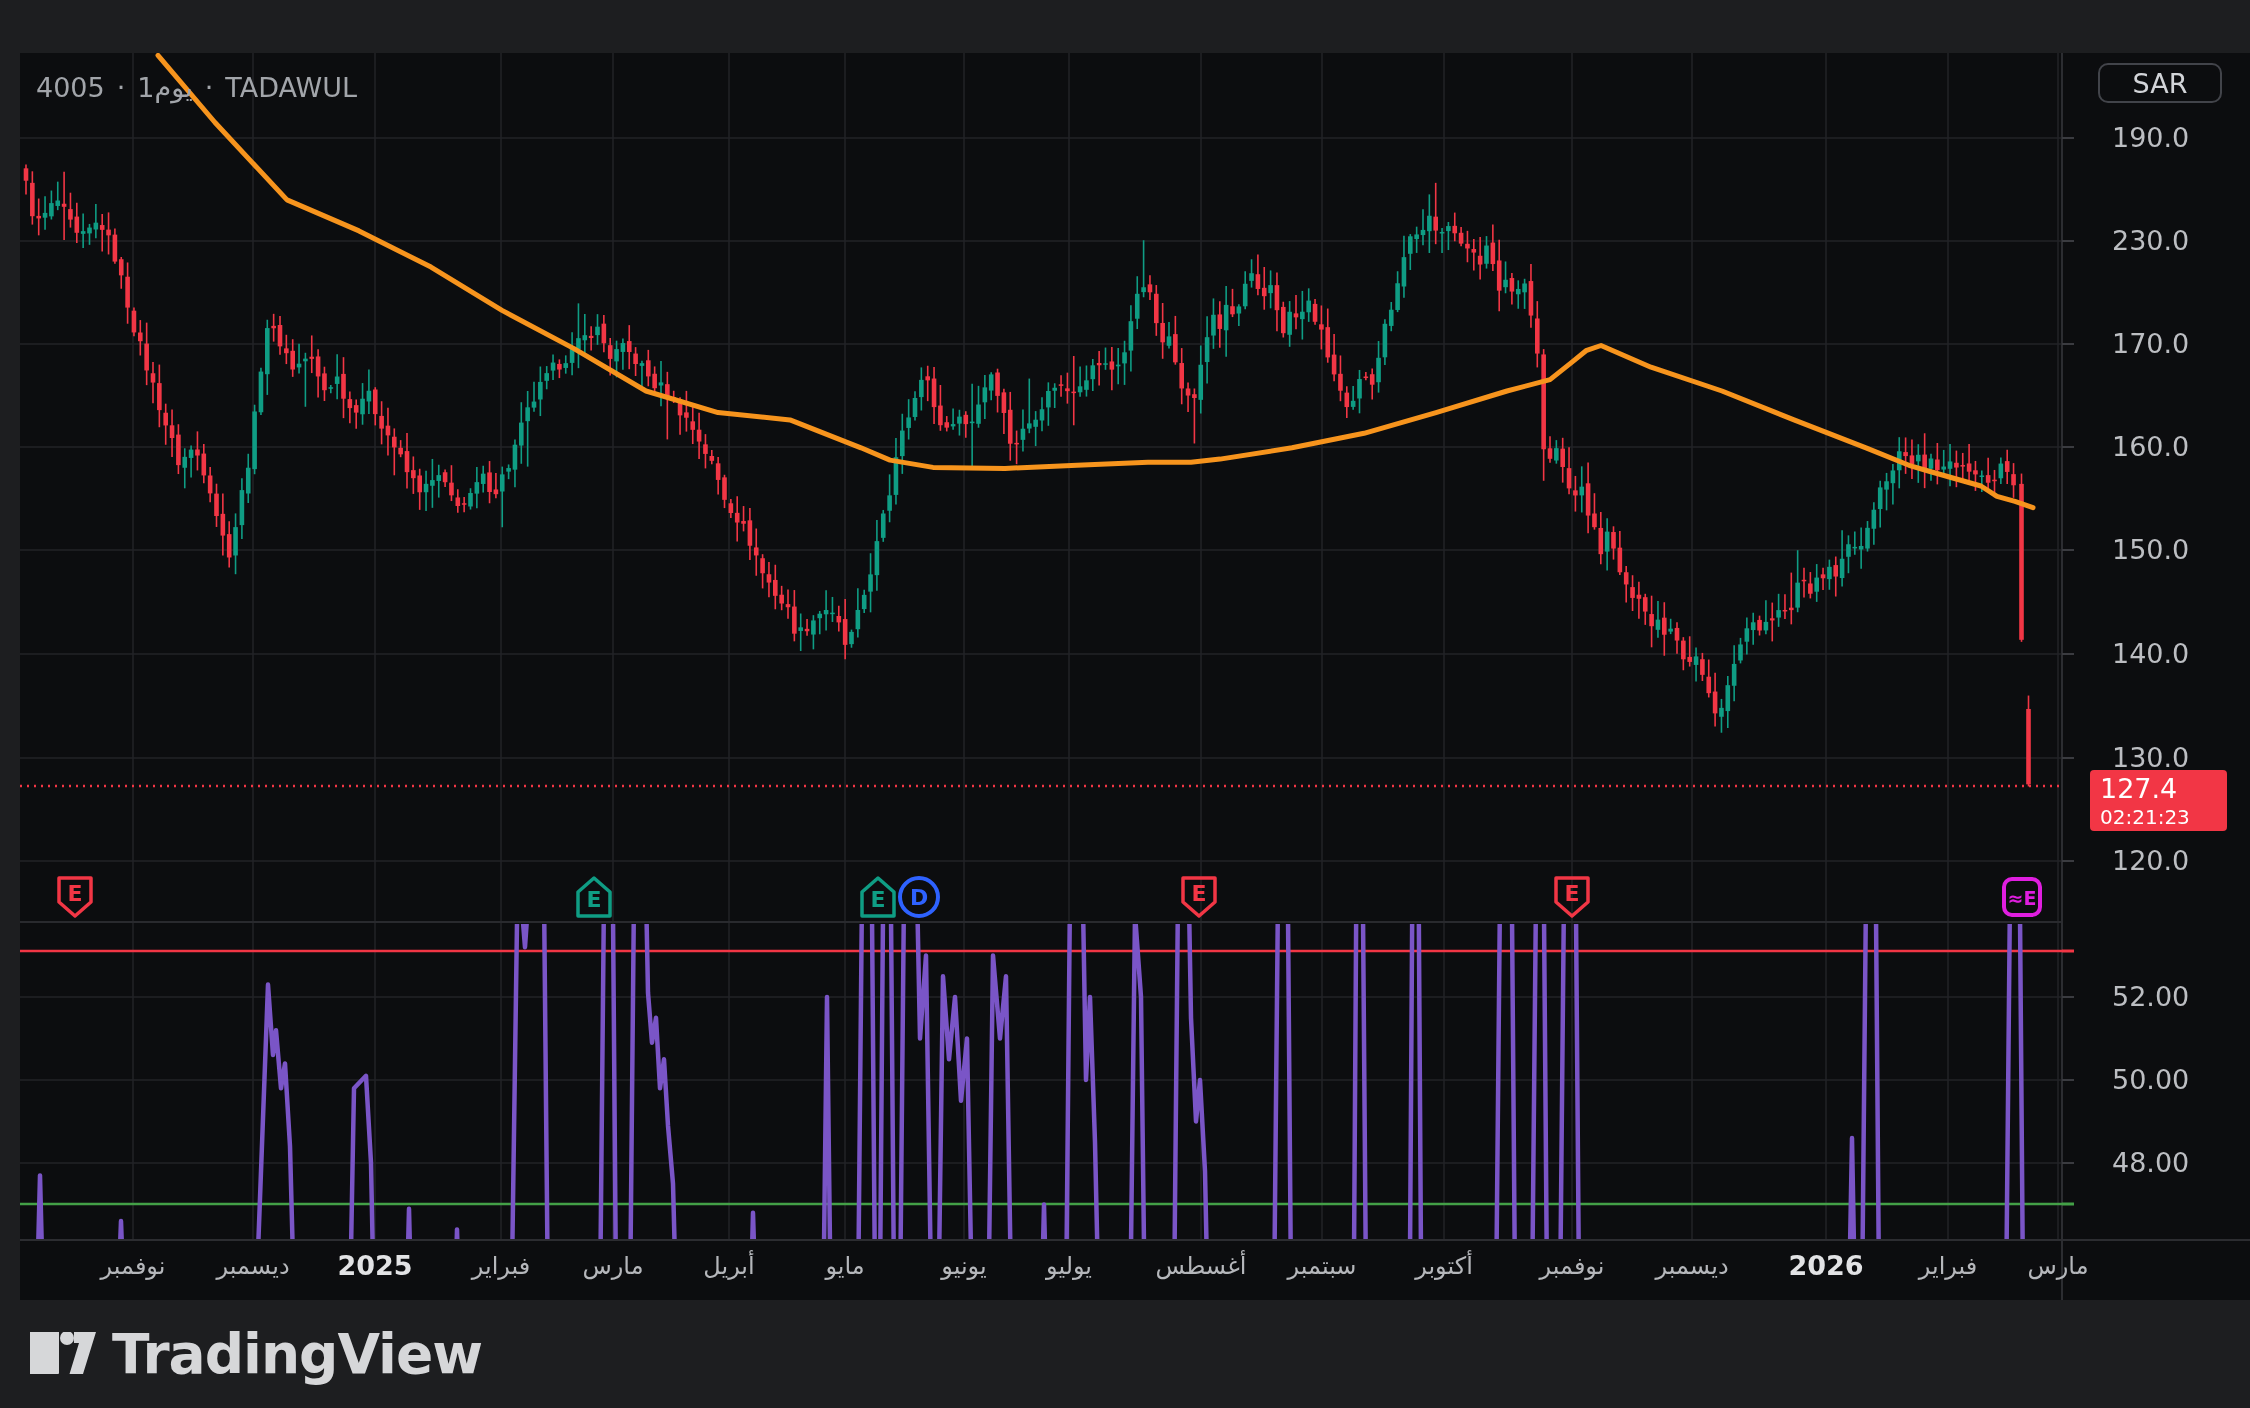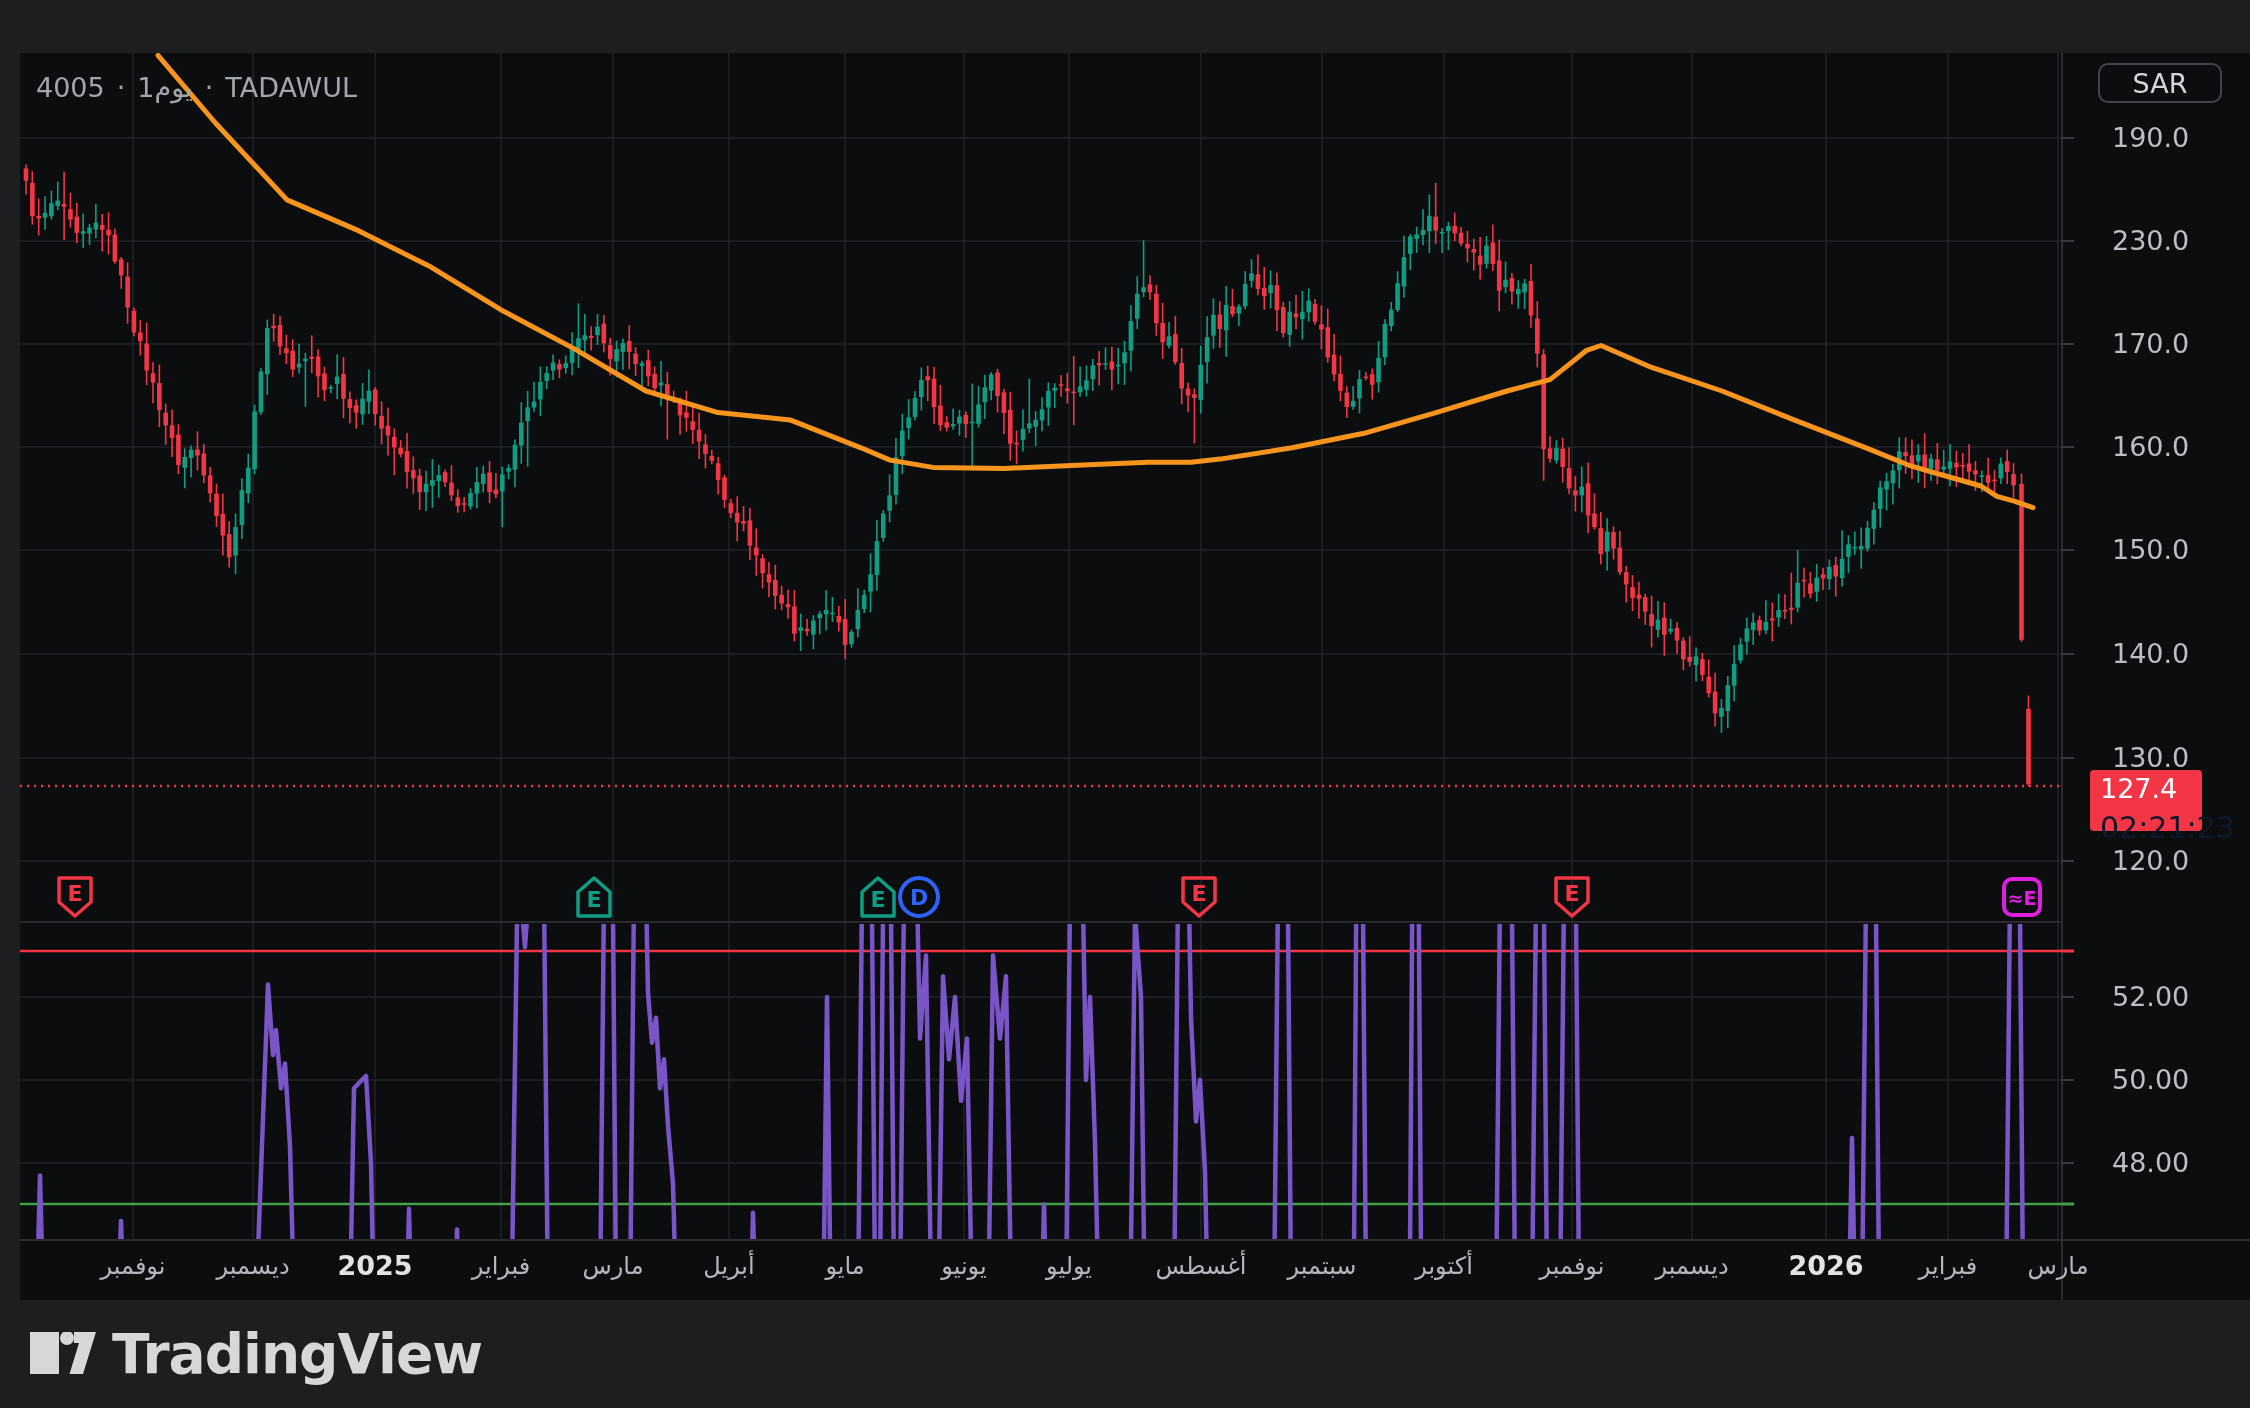--- a/index.html
+++ b/index.html
@@ -9,24 +9,24 @@
   #chart-panel { position:absolute; left:20px; top:53px; width:2230px; height:1247px; background:#0c0d0f; }
   #plot { position:absolute; left:0; top:0; width:2250px; height:1408px; }
   #attribution { position:absolute; left:18px; top:12px; font-size:28px; color:#d9dadc; white-space:nowrap; }
   #symbol-row { position:absolute; left:36px; top:72px; font-size:27px; color:#a2a5aa; display:flex; gap:12px; align-items:center; z-index:5;}
   #sar-button { position:absolute; left:2098px; top:63px; width:124px; height:40px; border:2px solid #42444a;
                 border-radius:10px; color:#d2d4d8; font-size:27px; display:flex; align-items:center; justify-content:center; z-index:5;}
   .axis-label { position:absolute; left:2112px; width:130px; height:36px; line-height:36px; font-size:27px; color:#bcbec2; }
   .month-label { position:absolute; top:1248px; height:36px; line-height:36px; font-size:24px; color:#b5b7bb;
                  transform:translateX(-50%); white-space:nowrap; }
   .month-label.bold { font-weight:bold; font-size:27px; color:#e2e3e5; }
-  #price-flag { position:absolute; left:2090px; top:770px; width:112px; height:61px; background:#f23645; border-radius:4px;
+  #price-flag { position:absolute; left:2090px; top:770px; width:137px; height:61px; background:#f23645; border-radius:4px;
                 padding:4px 16px 0 10px; z-index:6; }
   #price-flag .v { font-size:27px; color:#ffffff; line-height:30px; }
-  #price-flag .c { font-size:30px; color:#0f172a; line-height:26px;margin-top:11px; }
+  #price-flag .c { font-size:20px; color:#ffffff; line-height:26px; }
   #logo { position:absolute; left:30px; top:1322px; display:flex; align-items:center; gap:16px; z-index:5;}
   #logo-text { font-size:55px; font-weight:bold; color:#d6d7d9; letter-spacing:-1px; }
 </style>
 </head>
 <body>
 
 <div id="app">
   <div id="chart-panel"></div>
   <svg id="plot" viewBox="0 0 2250 1408">
       <defs>

